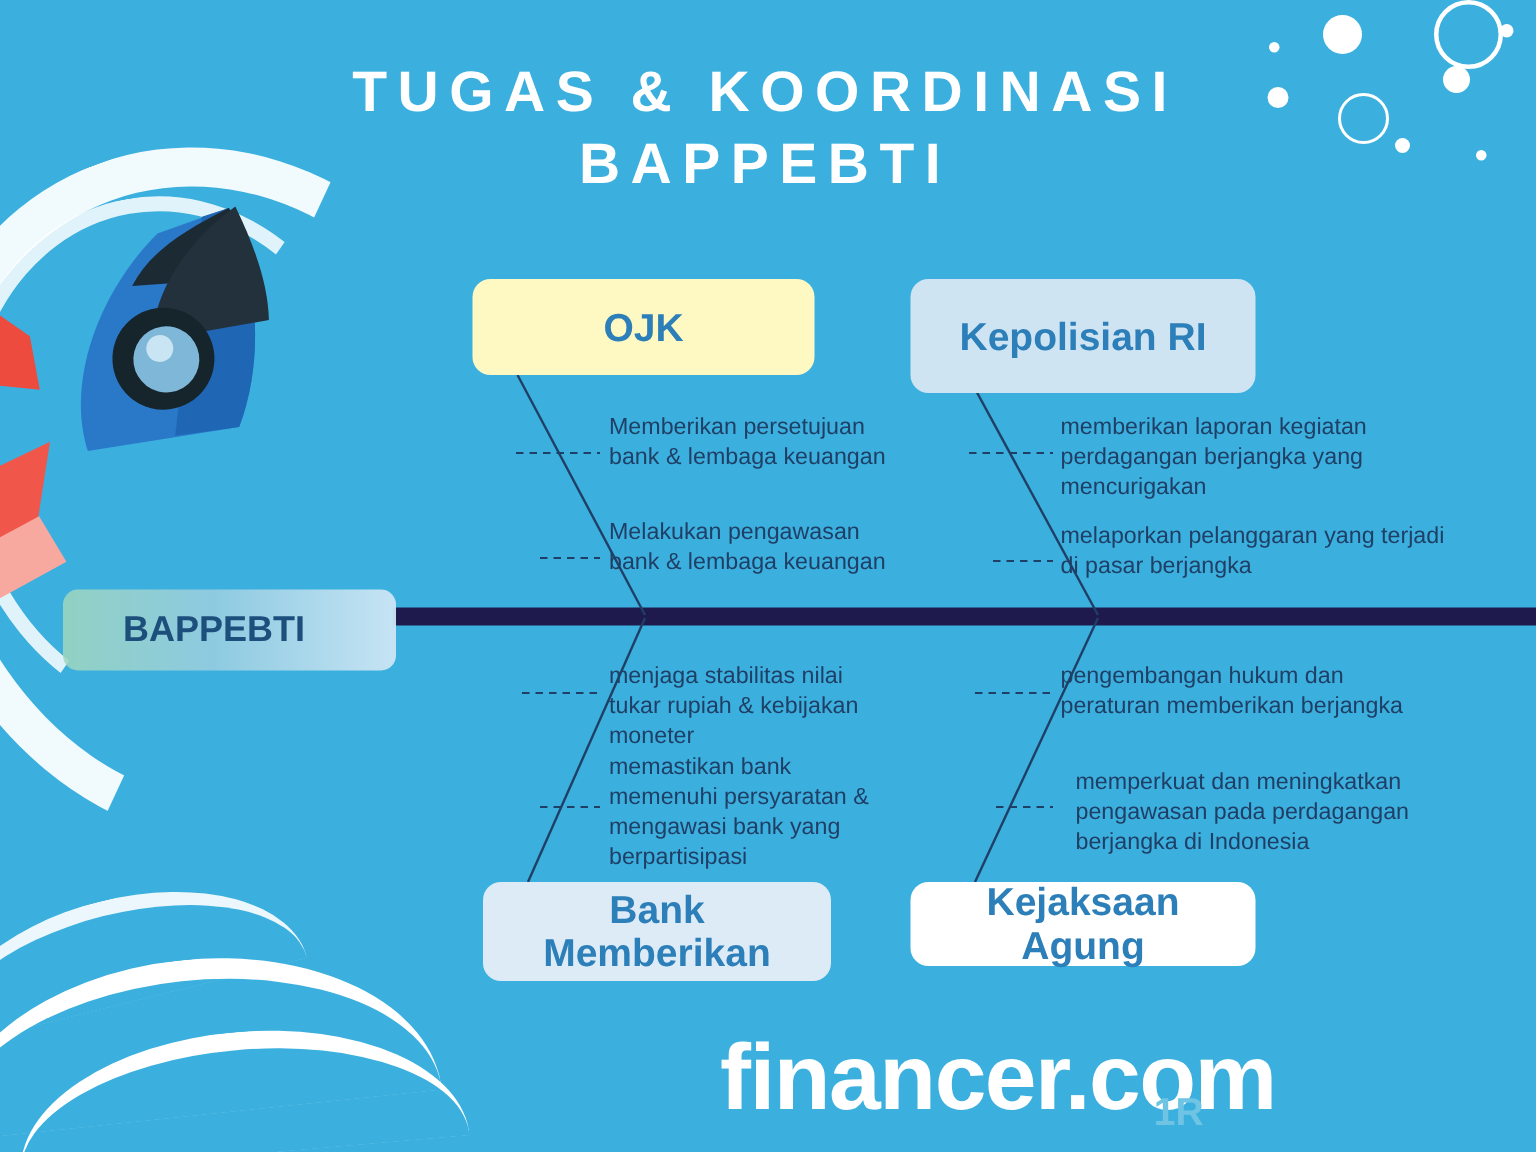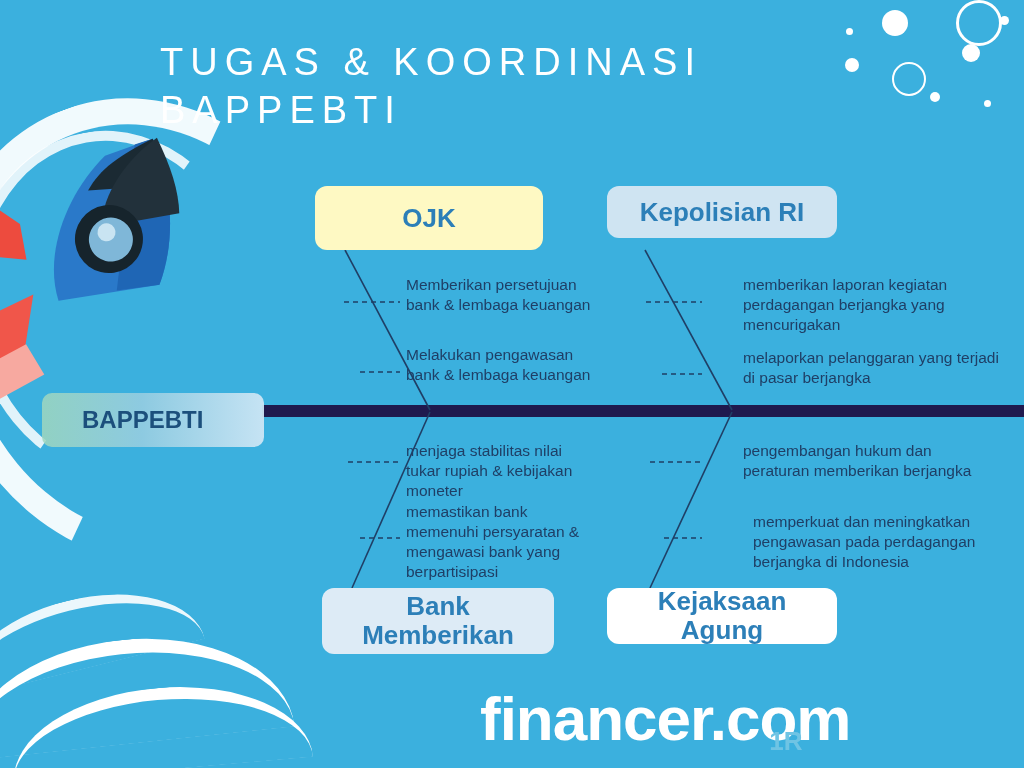--- a/index.html
+++ b/index.html
@@ -94,23 +94,23 @@
     height: 330px;
     transform: rotate(0deg);
   }
 
   
   .title {
     position: absolute;
     top: 38px;
     left: 160px;
     width: 700px;
-    text-align: left;
+    text-align: center;
     color: #ffffff;
-    font-weight: normal;
+    font-weight: bold;
     font-size: 38px;
     letter-spacing: 7px;
     line-height: 48px;
   }
 
   
   .spine {
     position: absolute;
     left: 262px;
     top: 405px;
@@ -132,21 +132,21 @@
     box-sizing: border-box;
     padding: 6px 10px;
     line-height: 1.1;
   }
   .node-ojk {
     left: 315px; top: 186px; width: 228px; height: 64px;
     background: #fef9c3;
     font-size: 26px;
   }
   .node-polisi {
-    left: 607px; top: 186px; width: 230px; height: 52px;
+    left: 607px; top: 186px; width: 230px; height: 76px;
     background: #CFE4F2;
     font-size: 26px;
   }
   .node-bi {
     left: 322px; top: 588px; width: 232px; height: 66px;
     background: #DDEBF6;
     font-size: 26px;
   }
   .node-kejaksaan {
     left: 607px; top: 588px; width: 230px; height: 56px;
@@ -172,21 +172,21 @@
   }
 
   
   .detail {
     position: absolute;
     color: #1F3F66;
     font-size: 15.5px;
     line-height: 20px;
     width: 190px;
   }
-  .detail.wide { width: 258px; margin-left: 36px; }
+  .detail.wide { width: 258px; }
 
   .d1 { left: 406px; top: 275px; }
   .d2 { left: 406px; top: 345px; }
   .d3 { left: 406px; top: 441px; }
   .d4 { left: 406px; top: 502px; }
   .d5 { left: 707px; top: 275px; }
   .d6 { left: 707px; top: 348px; }
   .d7 { left: 707px; top: 441px; }
   .d8 { left: 717px; top: 512px; }
 

